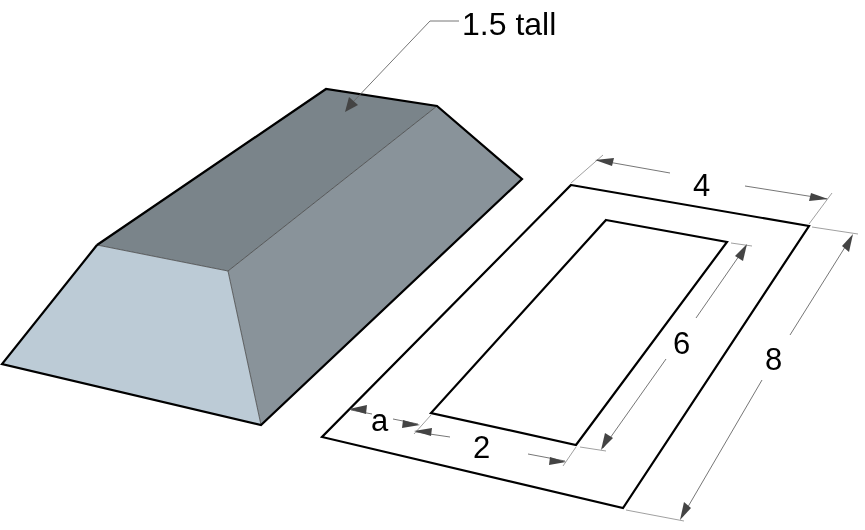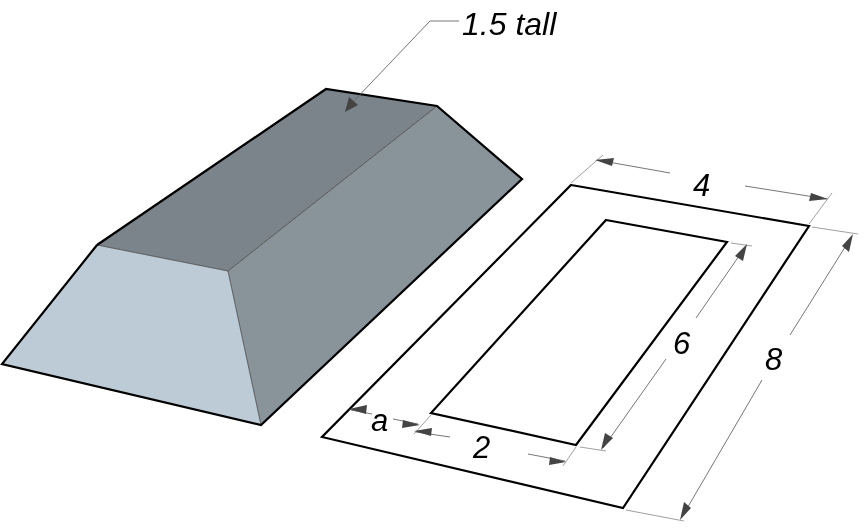--- a/index.html
+++ b/index.html
@@ -1,17 +1,17 @@
 <!DOCTYPE html>
 <html><head>
 <meta charset="utf-8">
 <style>
   html, body { margin: 0; padding: 0; background: #ffffff; }
   body { width: 865px; height: 530px; overflow: hidden; position: relative; }
-  #stage { position: absolute; left: 0; top: 0; width: 733px; height: 530px; font-style: italic; }
+  #stage { position: absolute; left: 0; top: 0; width: 733px; height: 530px; }
   svg text { font-family: "Liberation Sans", sans-serif; fill: #000; }
   .lbl { font-size: 32px; }
   .dimlbl { font-size: 31px; }
   .edge { stroke: #000; stroke-width: 2.2; fill: none; stroke-linejoin: miter; }
   .thin { stroke: #444; stroke-width: 0.8; fill: none; }
   .dim { stroke: #666; stroke-width: 0.9; fill: none; }
   .ext { stroke: #888; stroke-width: 0.8; fill: none; }
   .arrow { fill: #444; stroke: none; }
 </style>
 </head>

